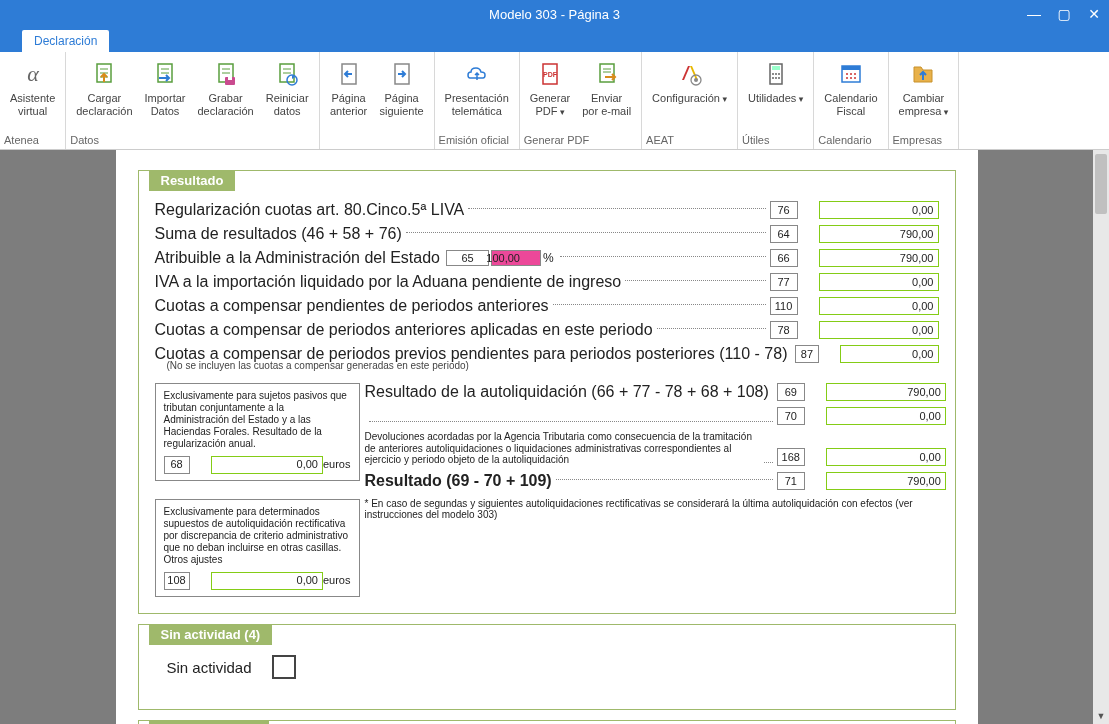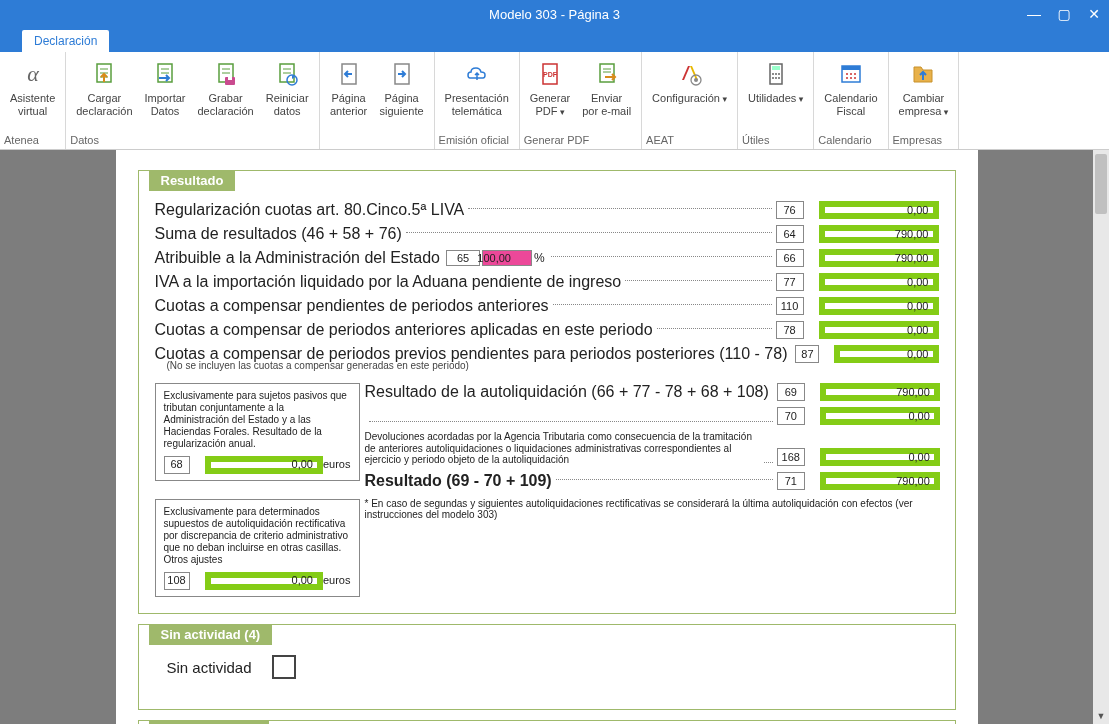--- a/index.html
+++ b/index.html
@@ -36,23 +36,23 @@
 .vscroll-up, .vscroll-down { position: absolute; left: 0; width: 16px; height: 16px; display:flex; align-items:center; justify-content:center; font-size:9px; color:#555;}
 .vscroll-up { top:0; } .vscroll-down { bottom:0; }
 
 
 .sect { border: 1px solid #9fb96b; position: relative; padding: 24px 16px 16px; margin-top: 10px; }
 .sect-title { position: absolute; top: -1px; left: 10px; background: #9fb96b; color: #fff; font-weight: bold; padding: 3px 12px; font-size: 13px; }
 
 .row { display: flex; align-items: center; margin: 6px 0; min-height: 18px; }
 .row-label { white-space: nowrap; font-size: 16px; }
 .row-dots { flex: 1; border-bottom: 1px dotted #888; margin: 0 4px 3px; height: 1px; }
-.box-num { width: 28px; height: 18px; border: 1px solid #888; text-align: center; font-size: 11px; display: flex; align-items: center; justify-content: center; margin-right: 15px; }
-.box-val { width: 120px; height: 18px; border: 6px solid #84cc16; text-align: right; font-size: 11px; padding: 0 4px; display: flex; align-items: center; justify-content: flex-end; background: #fff; }
-.inline-box-num { display:inline-flex; width: 34px; height: 16px; border:1px solid #888; align-items:center; justify-content:center; font-size:11px; margin: 0 2px; }
+.box-num { width: 28px; height: 18px; border: 1px solid #888; text-align: center; font-size: 11px; display: flex; align-items: center; justify-content: center; margin-right: 21px; }
+.box-val { width: 120px; height: 18px; border: 1px solid #84cc16; text-align: right; font-size: 11px; padding: 0 4px; display: flex; align-items: center; justify-content: flex-end; background: #fff; }
+.inline-box-num { display:inline-flex; width: 43px; height: 16px; border:1px solid #888; align-items:center; justify-content:center; font-size:11px; margin: 0 2px; }
 .inline-box-val { display:inline-flex; width: 50px; height: 16px; border:1px solid #888; align-items:center; justify-content:flex-end; font-size:11px; padding:0 20px; background:#ec4899; }
 
 .subnote { font-size: 10px; color: #444; margin-left: 12px; margin-top: -3px; }
 
 .side-box { border: 1px solid #888; padding: 6px 8px 6px; font-size: 10px; line-height: 1.2; width: 205px; margin-top: 6px; }
 .side-box-row { display: flex; align-items: center; margin-top: 6px; }
 .side-box-row .box-num { width: 26px; }
 .side-box-row .box-val { flex: 1; }
 .side-box-row .unit { font-size: 11px; }
 

